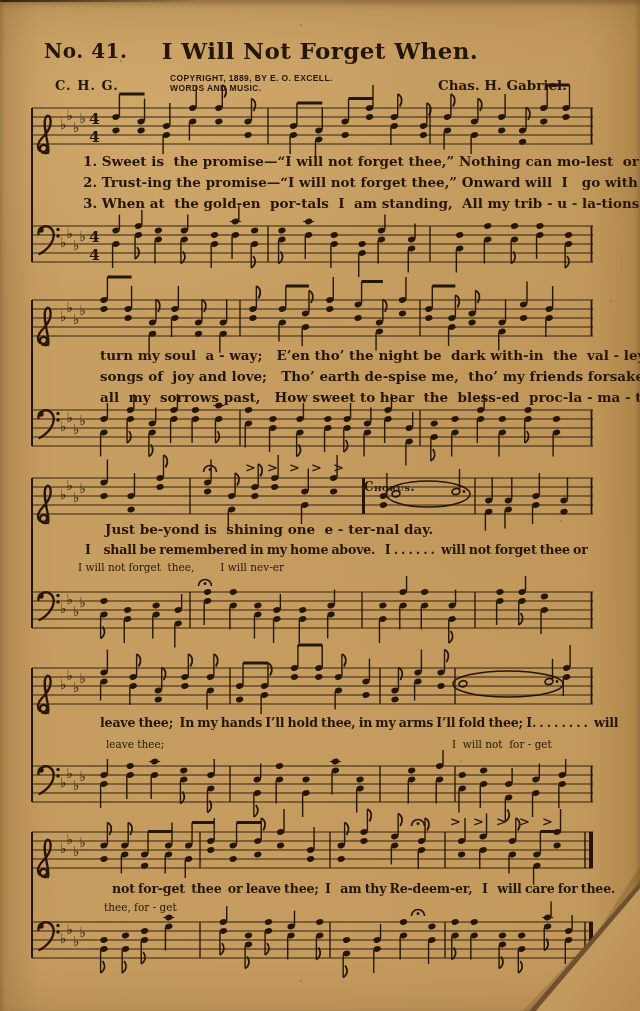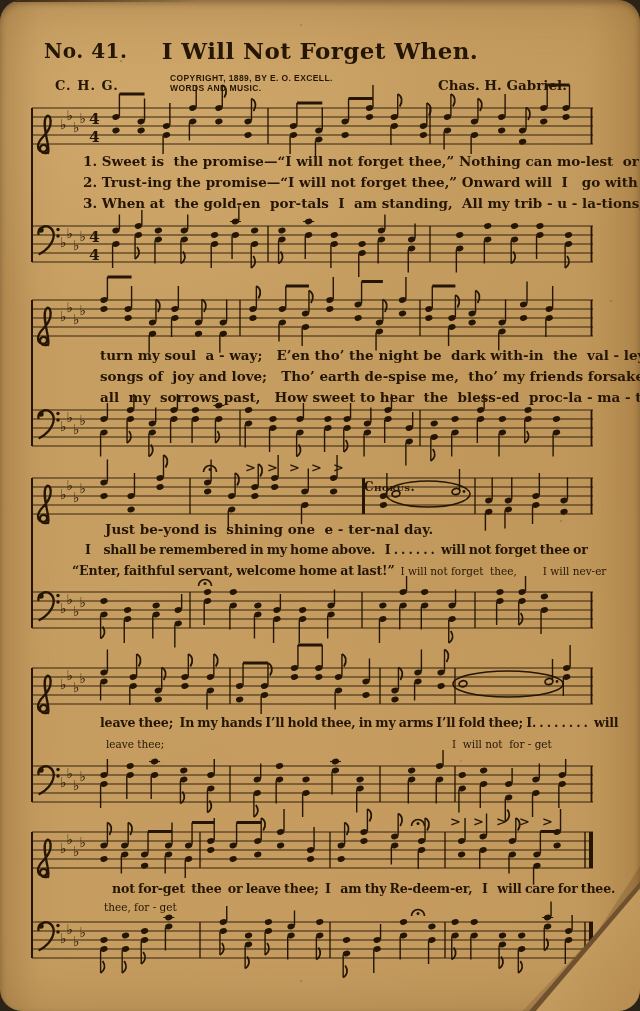--- a/index.html
+++ b/index.html
@@ -6,21 +6,20 @@
   #page{
     position:relative;width:640px;height:1011px;overflow:hidden;
     background:
       radial-gradient(ellipse 420px 300px at 22% 12%, rgba(226,190,130,.28), rgba(0,0,0,0) 70%),
       radial-gradient(ellipse 500px 400px at 75% 45%, rgba(180,137,77,.25), rgba(0,0,0,0) 75%),
       radial-gradient(ellipse 600px 500px at 50% 85%, rgba(190,146,86,.30), rgba(0,0,0,0) 80%),
       linear-gradient(90deg,#bb9257 0%, #c79e61 6%, #c89f63 50%, #c39a5d 92%, #b98f52 100%);
     box-shadow: inset 0 0 60px rgba(96,64,24,.28), inset 0 3px 6px rgba(40,24,8,.35);
     font-family:"DejaVu Serif", serif;
     color:#251604;
-    border-radius:22px;
   }
   .abs{position:absolute;}
   
   .hymn-no{left:44px;top:39px;font-size:20px;font-weight:bold;letter-spacing:.5px;}
   .title{left:0;top:37px;width:640px;text-align:center;font-size:23px;font-weight:bold;letter-spacing:.4px;}
   .initials{left:55px;top:78px;font-size:13px;font-weight:bold;letter-spacing:1px;}
   .copyright{left:170px;top:73px;width:300px;text-align:left;
     font-family:"Liberation Sans", sans-serif;font-size:8.5px;font-weight:bold;letter-spacing:.4px;line-height:10px;}
   .composer{left:438px;top:77px;width:160px;font-size:13.5px;font-weight:bold;}
   
@@ -998,21 +997,20 @@
 
   <div class="abs lyric" style="left:100px;top:345px">turn my soul  a - way;   E’en tho’ the night be  dark with-in  the  val - ley,</div>
   <div class="abs lyric" style="left:100px;top:366px">songs of  joy and love;   Tho’ earth de-spise me,  tho’ my friends forsake me,</div>
   <div class="abs lyric" style="left:100px;top:387px">all  my  sorrows past,   How sweet to hear  the  bless-ed  proc-la - ma - tion,</div>
 
   <div class="abs chorus-label">Chorus.</div>
 
   <div class="abs lyric" style="left:105px;top:519px">Just be-yond is  shining one  e - ter-nal day.</div>
   <div class="abs lyric tight" style="left:85px;top:540px">I    shall be remembered in my home above.   I . . . . . .  will not forget thee or</div>
   <div class="abs" style="left:72px;top:561px;width:520px;display:flex;align-items:baseline">
-    <span class="lyric tight">“Enter, faithful servant, welcome home at last!”</span>
     <span class="echo" style="margin-left:6px">I will not forget  thee,</span>
     <span class="echo" style="margin-left:26px">I will nev-er</span>
   </div>
 
   <div class="abs lyric tight" style="left:100px;top:713px">leave thee;  In my hands I’ll hold thee, in my arms I’ll fold thee; I. . . . . . . .  will</div>
   <div class="abs echo" style="left:106px;top:738px">leave thee;</div>
   <div class="abs echo" style="left:452px;top:738px">I  will not  for - get</div>
 
   <div class="abs lyric tight" style="left:112px;top:879px">not for-get  thee  or leave thee;  I   am thy Re-deem-er,   I   will care for thee.</div>
   <div class="abs echo" style="left:104px;top:901px">thee, for - get</div>

